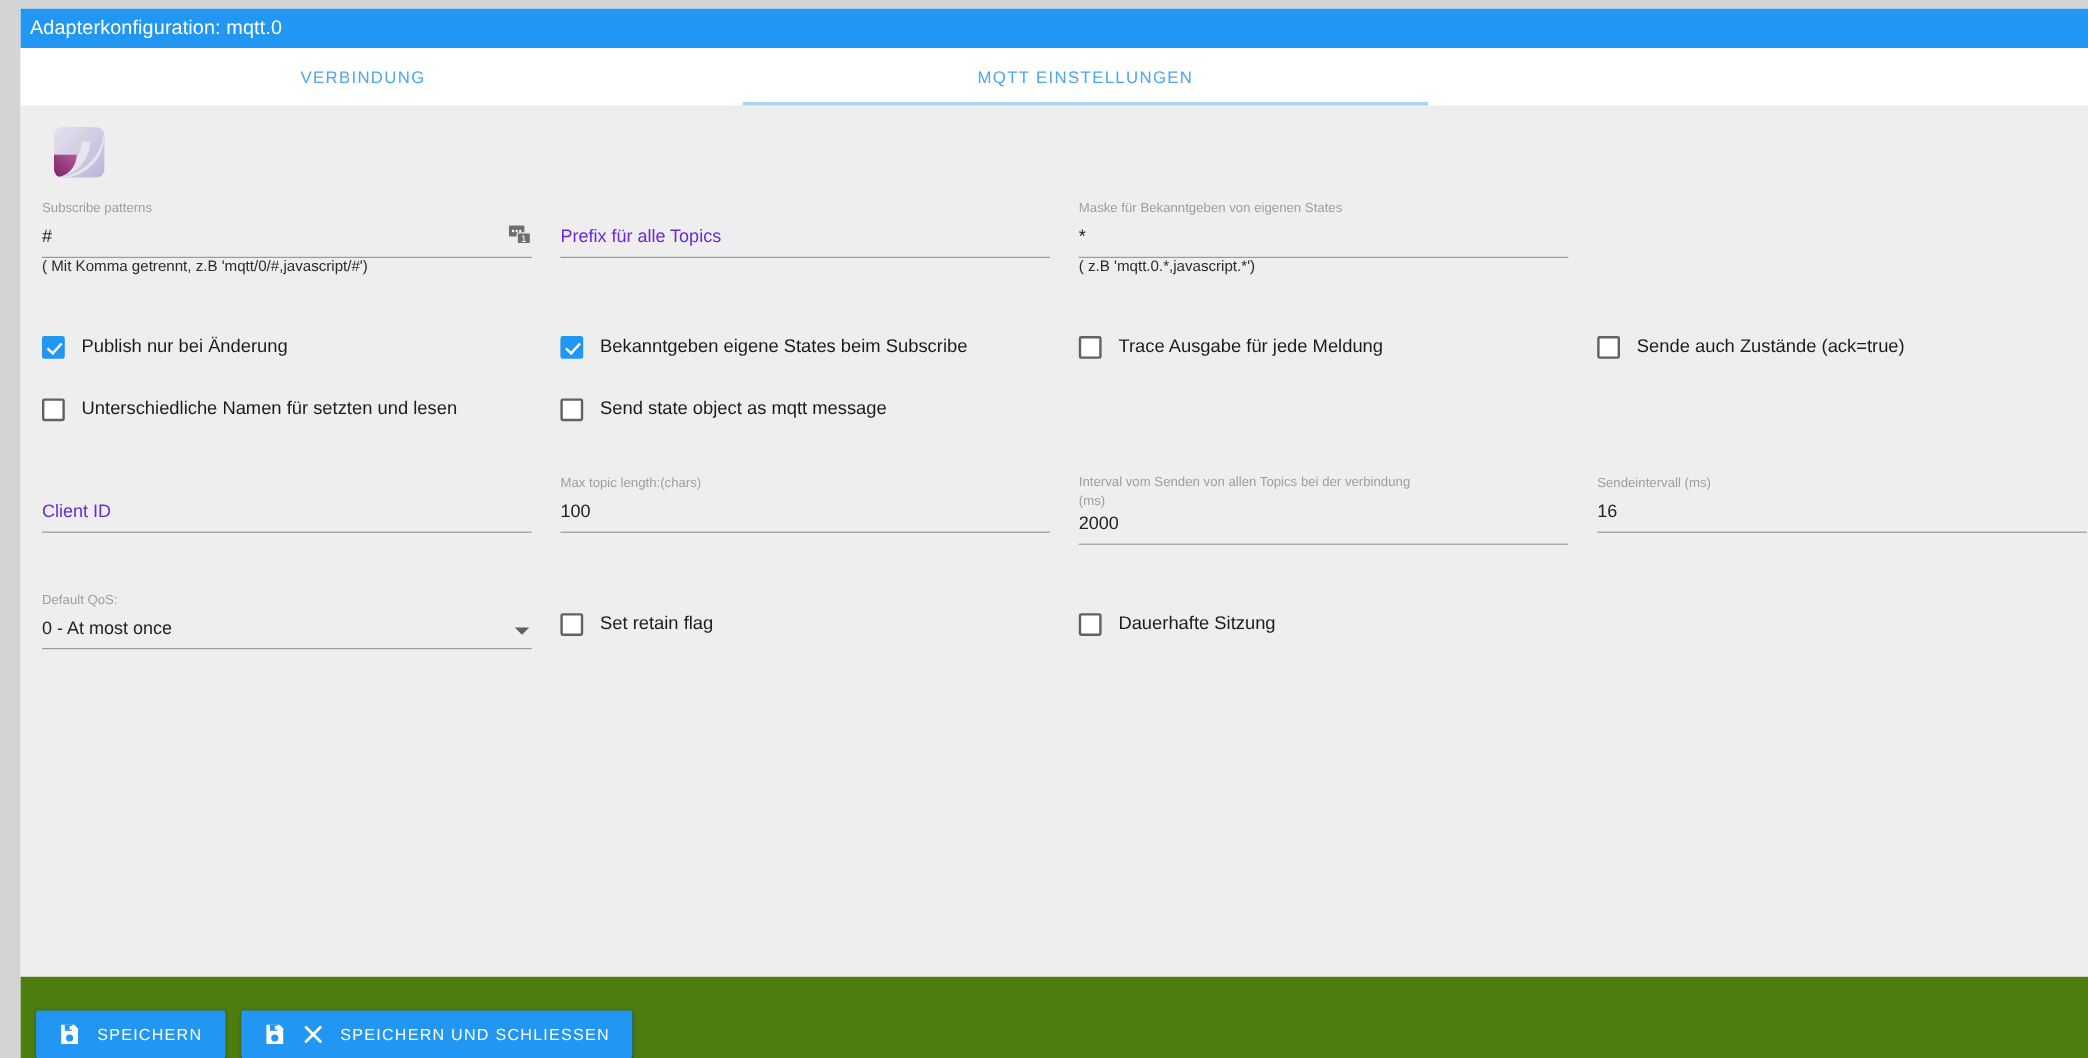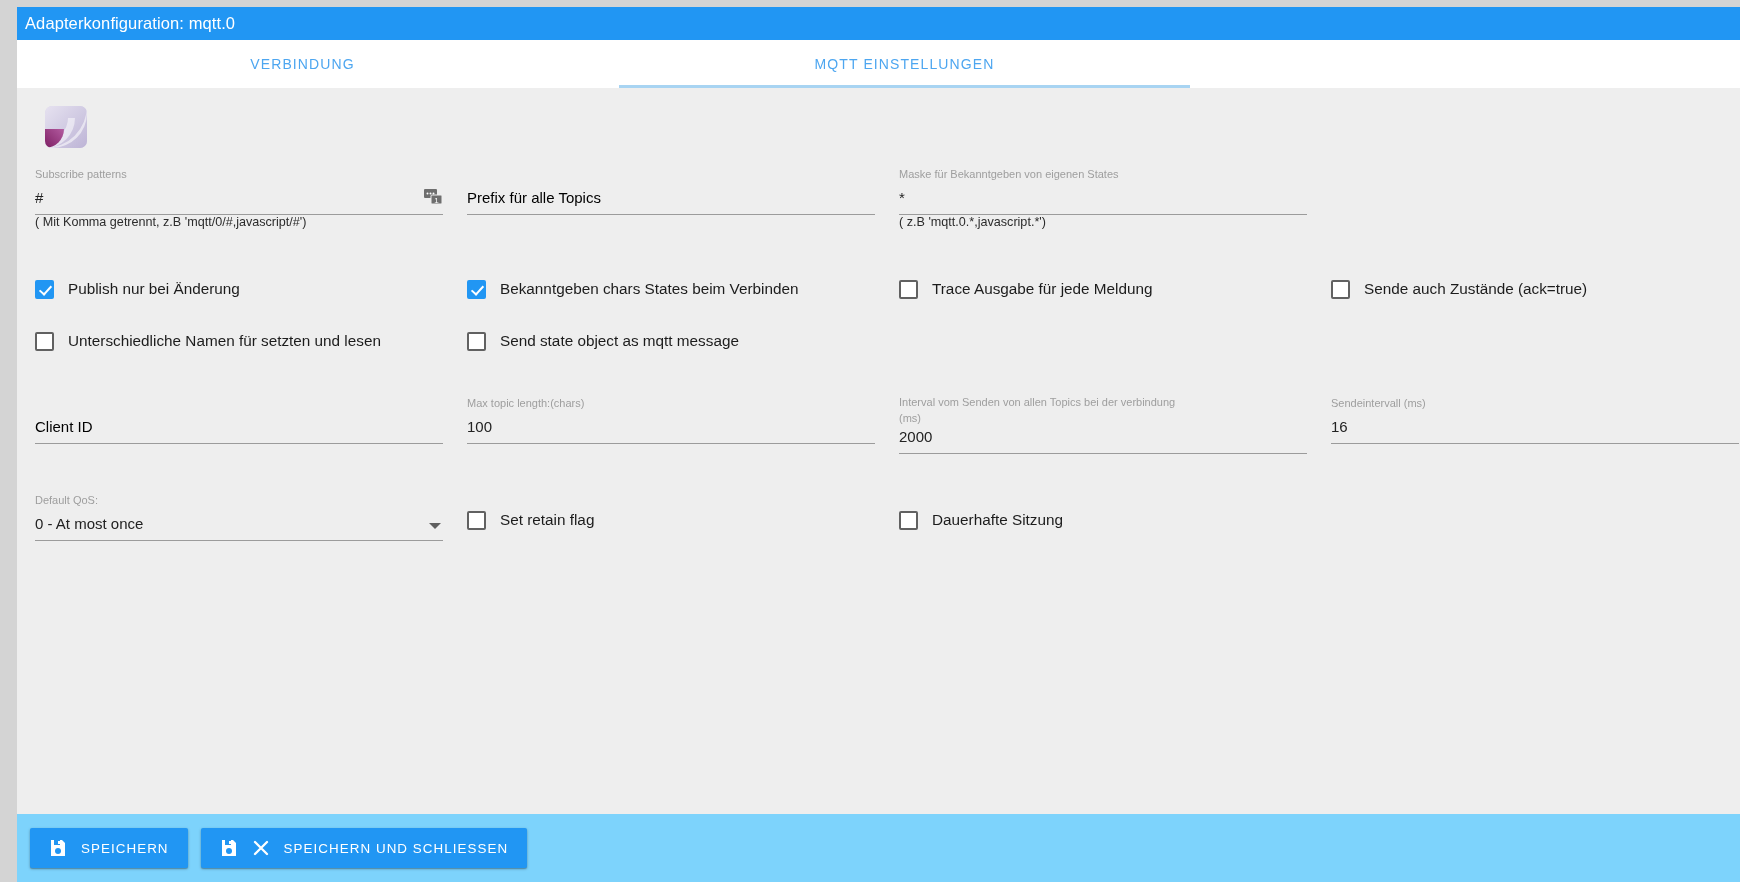--- a/index.html
+++ b/index.html
@@ -105,21 +105,21 @@
   }
   .f-input {
     flex: 1 1 auto;
     font-size: 15px;
     color: #222222;
     line-height: 20px;
     padding-bottom: 6px;
     white-space: nowrap;
     overflow: hidden;
   }
-  .f-input.ph { color: #000000; }
+  .f-input.ph { color: #6d28d9; }
   .f-icon {
     flex: 0 0 auto;
     padding-bottom: 4px;
     margin-left: 6px;
     cursor: pointer;
   }
   .f-hint {
     font-size: 12.6px;
     color: #2b2b2b;
   }
@@ -166,23 +166,23 @@
     margin-left: 14px;
     font-size: 15.3px;
     color: #1c1c1c;
     white-space: nowrap;
   }
 
   
   .footer {
     flex: 0 0 auto;
     height: 68px;
-    background: #7dd3fc;
-    display: flex;
-    align-items: center;
+    background: #4d7c0f;
+    display: flex;
+    align-items: flex-end;
     padding: 0 13px;
     position: relative;
   }
   .btn {
     height: 40px;
     background: #2196f3;
     color: #ffffff;
     border: none;
     border-radius: 2px;
     display: inline-flex;
@@ -283,21 +283,21 @@
 
       <div class="cell" style="padding-top:48px">
         <div class="cbrow">
           <div class="cbox checked"></div>
           <div class="cblabel">Publish nur bei Änderung</div>
         </div>
       </div>
       <div class="cell" style="padding-top:48px">
         <div class="cbrow">
           <div class="cbox checked"></div>
-          <div class="cblabel">Bekanntgeben chars States beim Verbinden</div>
+          <div class="cblabel">Bekanntgeben eigene States beim Subscribe</div>
         </div>
       </div>
       <div class="cell" style="padding-top:48px">
         <div class="cbrow">
           <div class="cbox"></div>
           <div class="cblabel">Trace Ausgabe für jede Meldung</div>
         </div>
       </div>
       <div class="cell" style="padding-top:48px">
         <div class="cbrow">

